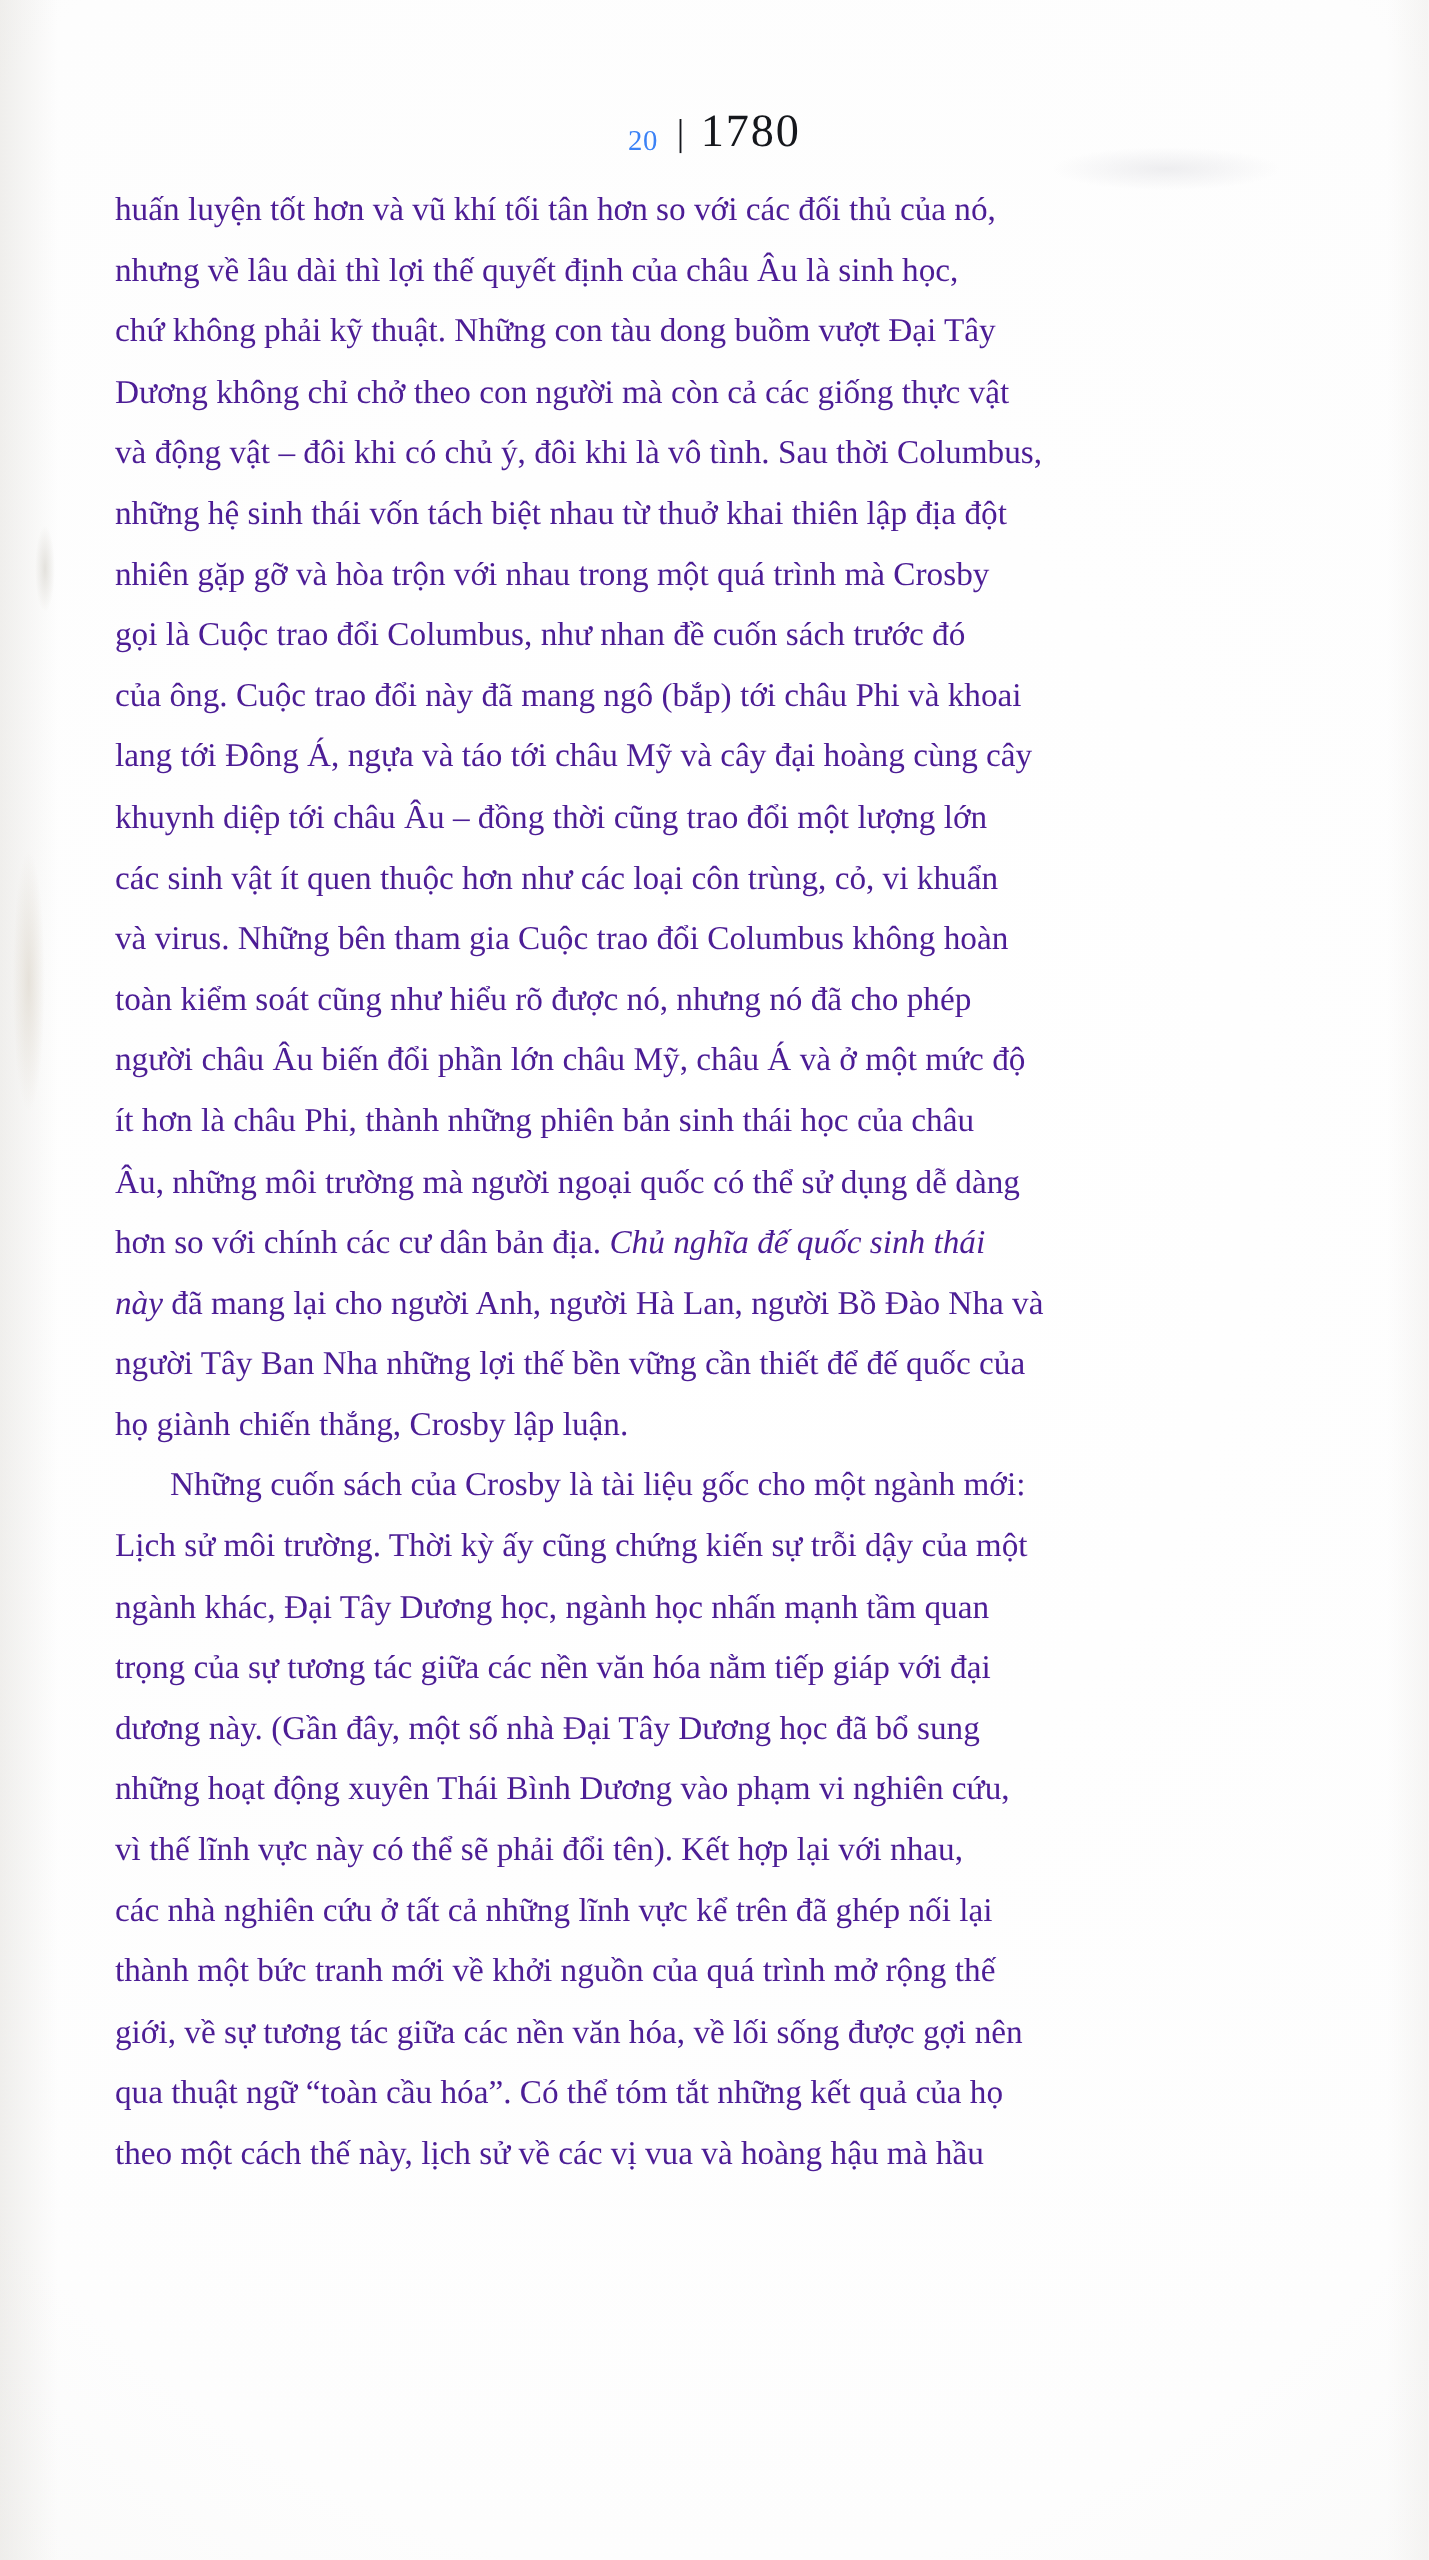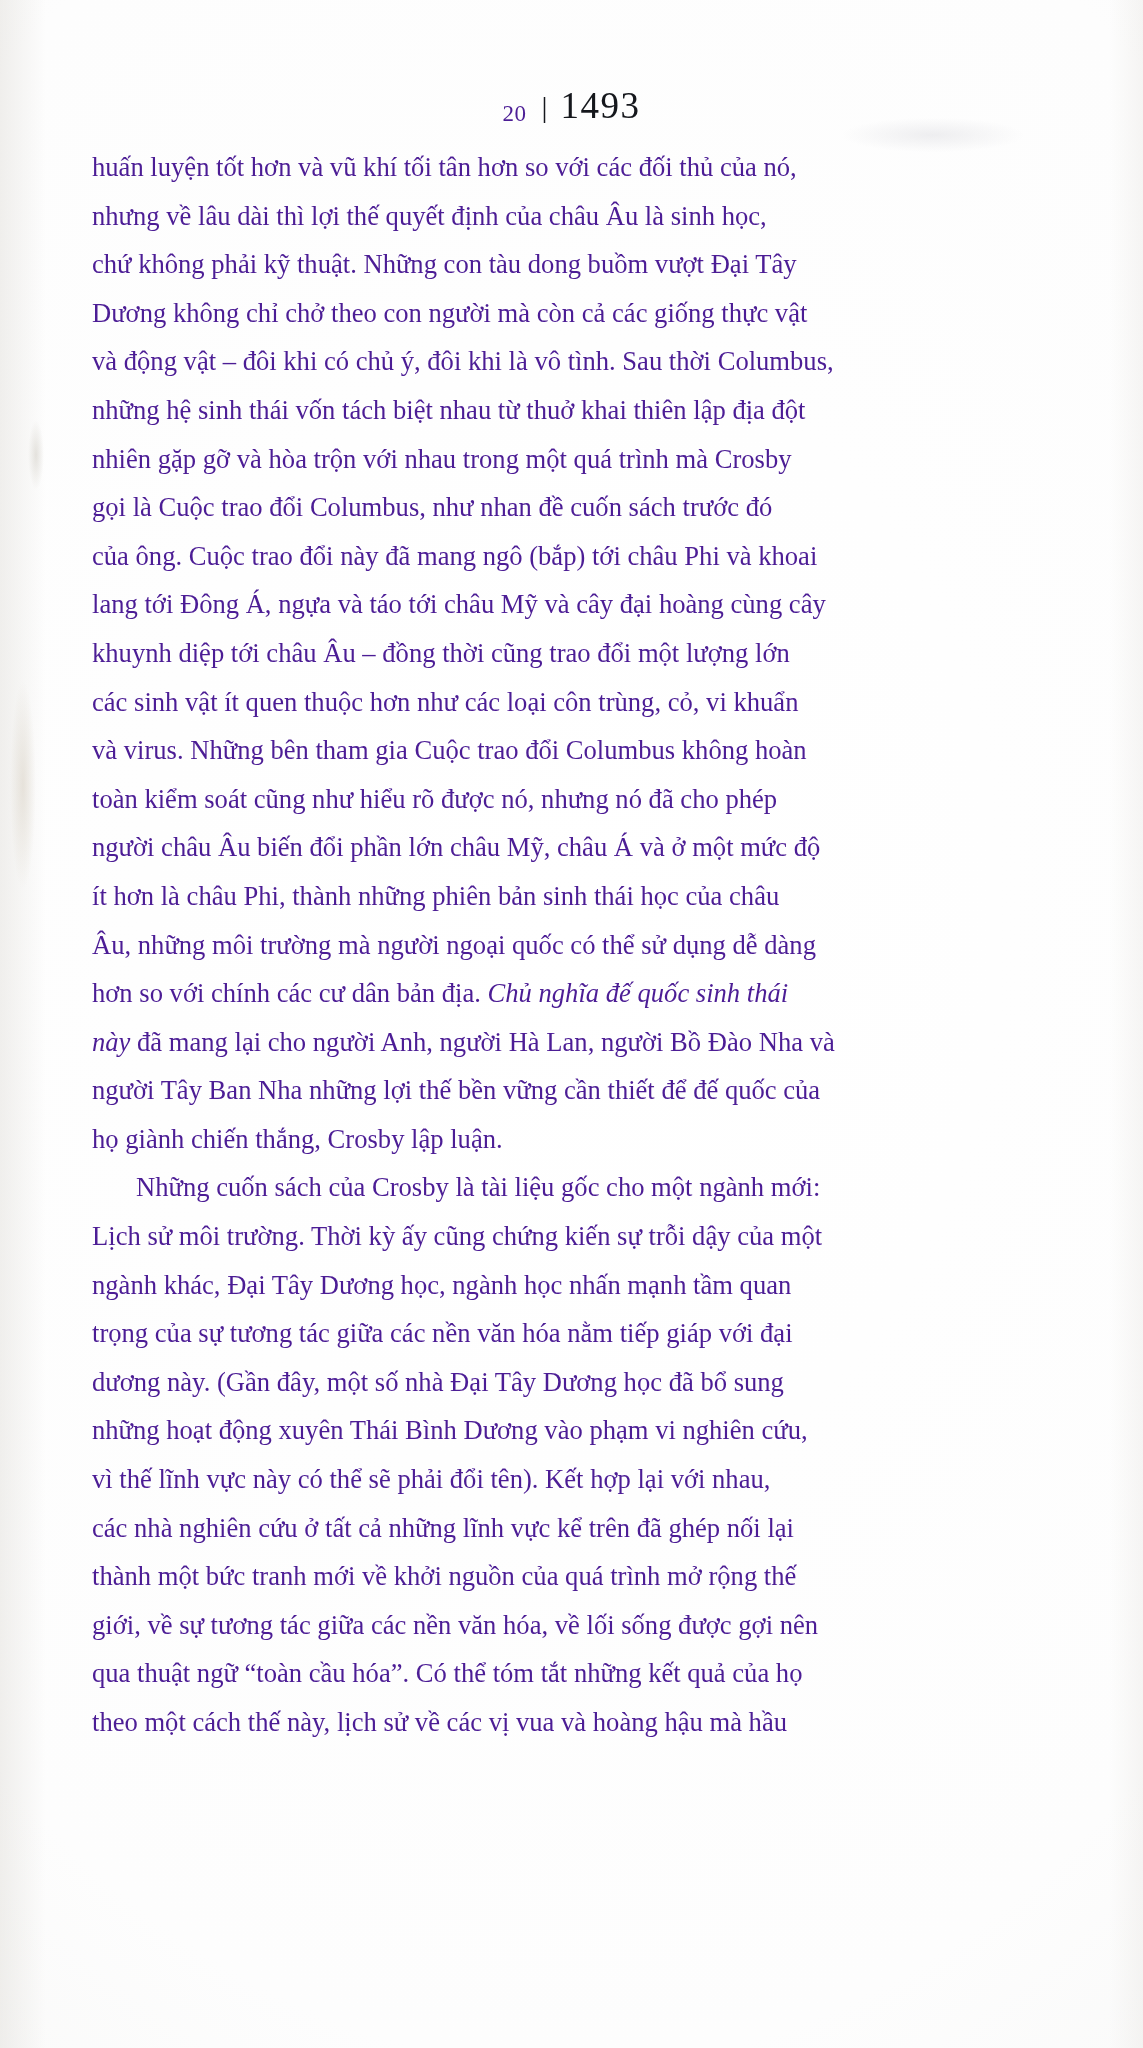--- a/index.html
+++ b/index.html
@@ -75,21 +75,21 @@
     width: 1143px;
     text-align: center;
     white-space: nowrap;
   }
   .running-head .chapter-number {
     font-size: 23px;
     letter-spacing: 0.5px;
     vertical-align: baseline;
     position: relative;
     top: 3px;
-    color: #4c1d95;
+    color: #3b82f6;
   }
   .running-head .rule {
     display: inline-block;
     font-size: 30px;
     margin: 0 13px 0 15px;
     color: #15171c;
     position: relative;
     top: -1px;
   }
   .running-head .book-title {
@@ -139,21 +139,21 @@
 <div class="page"></div>
 <div class="scan-tint-left"></div>
 <div class="scan-tint-right"></div>
 <div class="scan-blotch-a"></div>
 <div class="scan-blotch-b"></div>
 <div class="scan-blotch-c"></div>
 
 <div class="content">
 
   <div class="running-head">
-    <span class="chapter-number">20</span><span class="rule">|</span><span class="book-title">1493</span>
+    <span class="chapter-number">20</span><span class="rule">|</span><span class="book-title">1780</span>
   </div>
 
   <div class="text-block" id="text-block">
       <p class="para"><span class="line">huấn luyện tốt hơn và vũ khí tối tân hơn so với các đối thủ của nó,</span><span class="line">nhưng về lâu dài thì lợi thế quyết định của châu Âu là sinh học,</span><span class="line">chứ không phải kỹ thuật. Những con tàu dong buồm vượt Đại Tây</span><span class="line">Dương không chỉ chở theo con người mà còn cả các giống thực vật</span><span class="line">và động vật – đôi khi có chủ ý, đôi khi là vô tình. Sau thời Columbus,</span><span class="line">những hệ sinh thái vốn tách biệt nhau từ thuở khai thiên lập địa đột</span><span class="line">nhiên gặp gỡ và hòa trộn với nhau trong một quá trình mà Crosby</span><span class="line">gọi là Cuộc trao đổi Columbus, như nhan đề cuốn sách trước đó</span><span class="line">của ông. Cuộc trao đổi này đã mang ngô (bắp) tới châu Phi và khoai</span><span class="line">lang tới Đông Á, ngựa và táo tới châu Mỹ và cây đại hoàng cùng cây</span><span class="line">khuynh diệp tới châu Âu – đồng thời cũng trao đổi một lượng lớn</span><span class="line">các sinh vật ít quen thuộc hơn như các loại côn trùng, cỏ, vi khuẩn</span><span class="line">và virus. Những bên tham gia Cuộc trao đổi Columbus không hoàn</span><span class="line">toàn kiểm soát cũng như hiểu rõ được nó, nhưng nó đã cho phép</span><span class="line">người châu Âu biến đổi phần lớn châu Mỹ, châu Á và ở một mức độ</span><span class="line">ít hơn là châu Phi, thành những phiên bản sinh thái học của châu</span><span class="line">Âu, những môi trường mà người ngoại quốc có thể sử dụng dễ dàng</span><span class="line">hơn so với chính các cư dân bản địa. <span class="italic">Chủ nghĩa đế quốc sinh thái</span></span><span class="line"><span class="italic">này</span> đã mang lại cho người Anh, người Hà Lan, người Bồ Đào Nha và</span><span class="line">người Tây Ban Nha những lợi thế bền vững cần thiết để đế quốc của</span><span class="line">họ giành chiến thắng, Crosby lập luận.</span></p>
       <p class="para"><span class="line indent">Những cuốn sách của Crosby là tài liệu gốc cho một ngành mới:</span><span class="line">Lịch sử môi trường. Thời kỳ ấy cũng chứng kiến sự trỗi dậy của một</span><span class="line">ngành khác, Đại Tây Dương học, ngành học nhấn mạnh tầm quan</span><span class="line">trọng của sự tương tác giữa các nền văn hóa nằm tiếp giáp với đại</span><span class="line">dương này. (Gần đây, một số nhà Đại Tây Dương học đã bổ sung</span><span class="line">những hoạt động xuyên Thái Bình Dương vào phạm vi nghiên cứu,</span><span class="line">vì thế lĩnh vực này có thể sẽ phải đổi tên). Kết hợp lại với nhau,</span><span class="line">các nhà nghiên cứu ở tất cả những lĩnh vực kể trên đã ghép nối lại</span><span class="line">thành một bức tranh mới về khởi nguồn của quá trình mở rộng thế</span><span class="line">giới, về sự tương tác giữa các nền văn hóa, về lối sống được gợi nên</span><span class="line">qua thuật ngữ “toàn cầu hóa”. Có thể tóm tắt những kết quả của họ</span><span class="line">theo một cách thế này, lịch sử về các vị vua và hoàng hậu mà hầu</span></p>
     </div>
 
 </div>
 
 </body></html>

